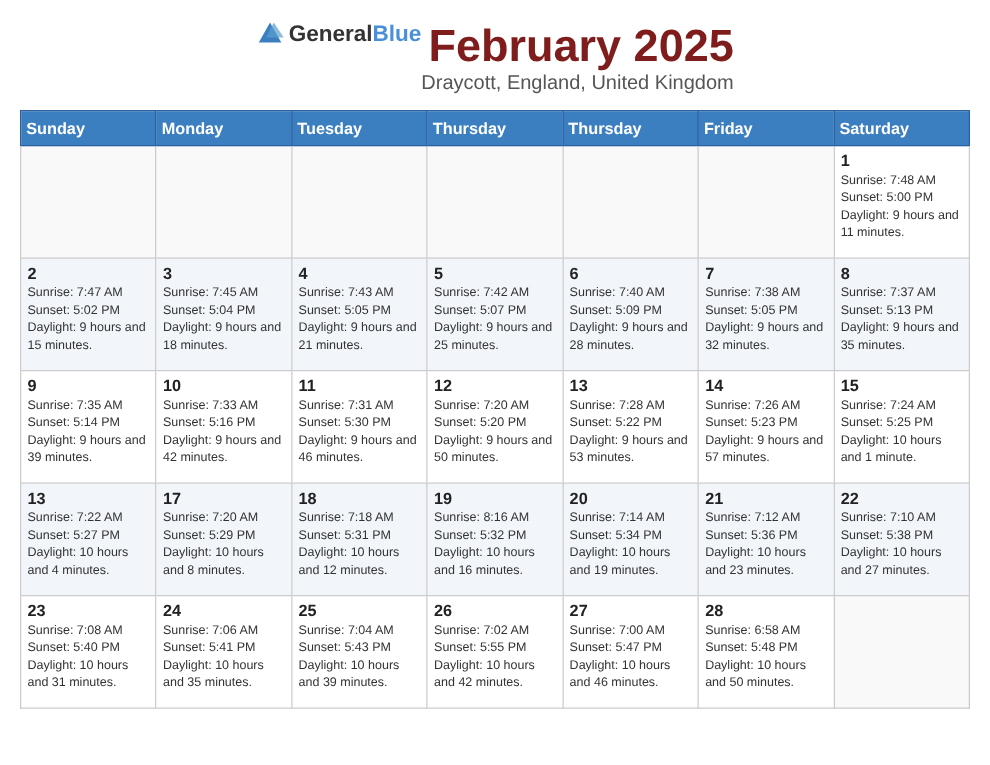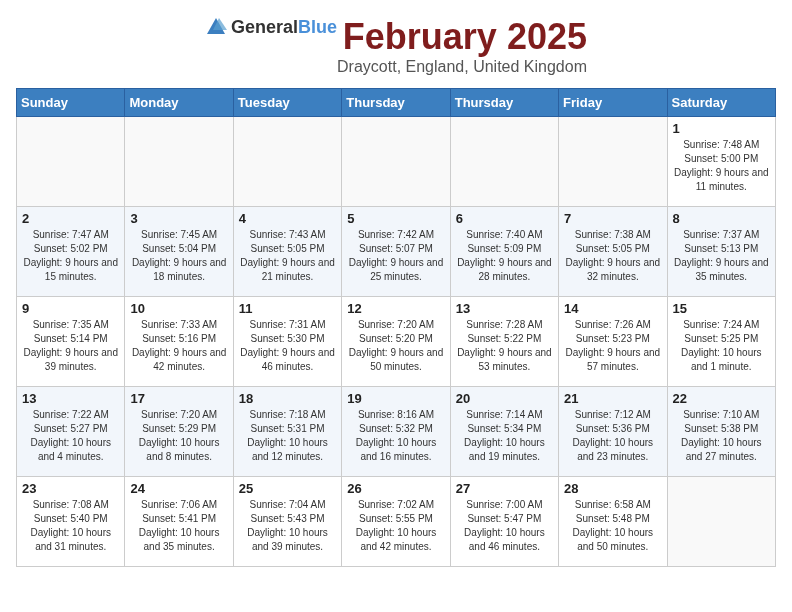--- a/index.html
+++ b/index.html
@@ -79,21 +79,20 @@
       font-size: 13px;
       font-weight: bold;
       color: #222;
       display: block;
       margin-bottom: 2px;
     }
     .day-info {
       font-size: 10px;
       color: #333;
       line-height: 1.4;
-      text-align: center;
     }
     .empty-cell {
       background: #f9f9f9 !important;
     }
   </style>
 </head>
 <body>
 
 <div class="header-area">
   <div class="logo">

